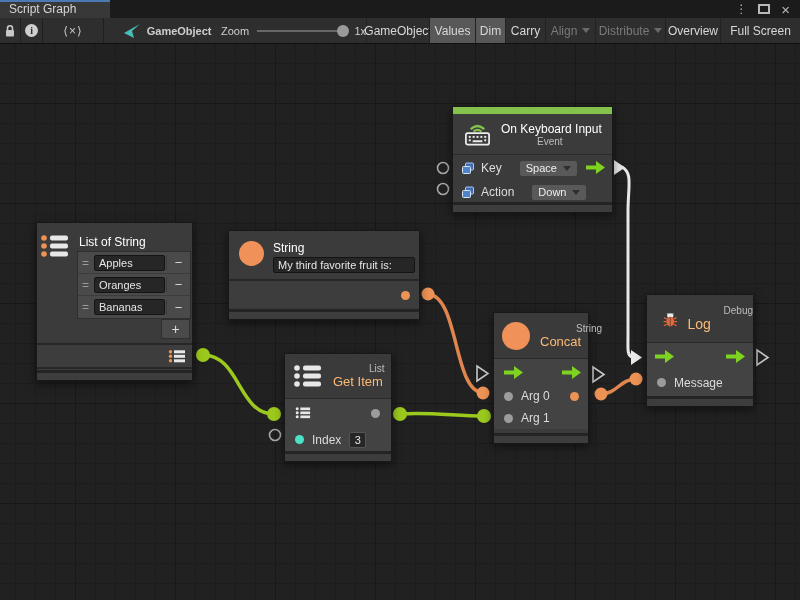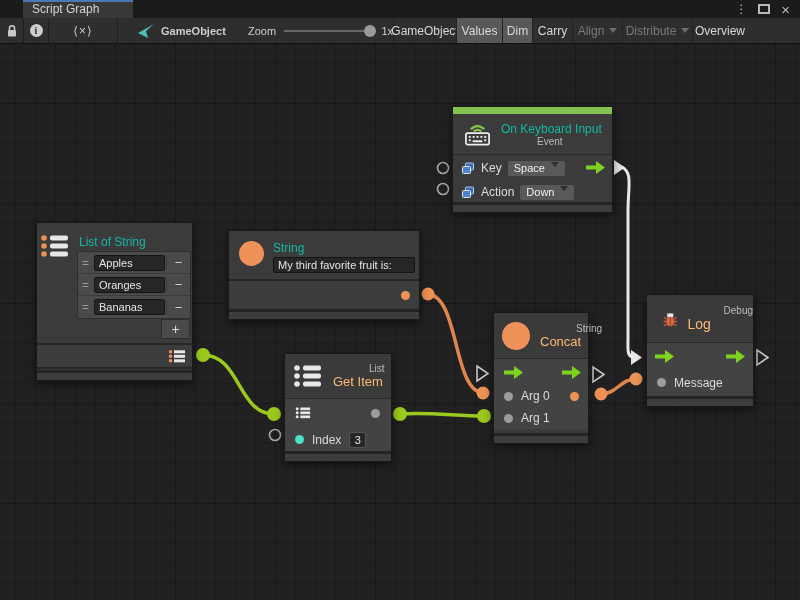--- a/index.html
+++ b/index.html
@@ -2,21 +2,21 @@
 <html><head>
 <meta charset="utf-8">
 <style>
   * { margin:0; padding:0; box-sizing:border-box; }
   html,body { width:800px; height:600px; overflow:hidden; background:#191919;
     font-family:"Liberation Sans", sans-serif; }
 
   
   .tabbar { height:18px; background:#1b1b1b; position:relative; display:flex; }
   .tab { width:110px; height:18px; background:#383838; border-top:2px solid #4a7ab5;
-    color:#d6d6d6; font-size:12px; line-height:15px; padding-left:9px; white-space:nowrap;margin-left:23px; }
+    color:#d6d6d6; font-size:12px; line-height:15px; padding-left:9px; white-space:nowrap; }
   .win-controls { position:absolute; right:10px; top:0; height:18px; display:flex;
     align-items:center; gap:11px; color:#b9b9b9; }
   .wc-menu { font-size:12px; line-height:1; }
   .wc-max { width:12px; height:10px; border:2px solid #b9b9b9; }
   .wc-close { font-size:15px; line-height:1; }
 
   
   .toolbar { height:26px; background:#2e2e2e; border-bottom:1px solid #101010;
     display:flex; align-items:stretch; color:#d8d8d8; font-size:12px; }
   .tb-cell { display:flex; align-items:center; justify-content:center;
@@ -50,31 +50,31 @@
       linear-gradient(to bottom, #1c1c1c 1px, transparent 1px),
       linear-gradient(to right, #1c1c1c 1px, transparent 1px);
     background-size:100px 100px, 100px 100px, 20px 20px, 20px 20px;
     background-position:0 59px, 75px 0, 0 19px, 15px 0; }
   .wires { position:absolute; left:0; top:0; z-index:1; }
 
   .node { position:absolute; background:#3b3b3b; border:1px solid #181818;
     box-shadow:0 3px 9px rgba(0,0,0,.5); z-index:2; color:#ddd; }
   .node-footer { position:absolute; left:0; right:0; bottom:0; height:10px;
     border-top:3px solid #242424; background:#3d3d3d; }
-  .hd-title { font-size:12px; color:#14b8a6; white-space:nowrap; }
+  .hd-title { font-size:12px; color:#ffffff; white-space:nowrap; }
   .hd-sub { font-size:10px; color:#bdbdbd; white-space:nowrap;padding-left:36px; }
   .hd-big { font-size:13px; color:#fdba74; white-space:nowrap; }
   .dot { width:9px; height:9px; border-radius:50%; flex:0 0 auto; }
   .dot-gray { background:#9c9c9c; } .dot-orange { background:#ed9355; }
   .dot-teal { background:#4ae3c8; }
   .row-label { font-size:12px; color:#dcdcdc; white-space:nowrap; }
   .field { background:#262626; border:1px solid #141414; border-radius:2px;
     color:#e6e6e6; font-size:11px; padding:1px 4px; overflow:hidden; white-space:nowrap; }
   .dd { background:#595959; border-radius:2px; font-size:11px; color:#efefef;
-    padding:1px 6px; display:flex; gap:6px; height:15px; }
+    padding:1px 6px; display:flex; align-items:center; gap:6px; height:15px;margin-left:12px; }
   .dd .caret-down { border-top-color:#2e2e2e; margin-left:0; }
 
   
   .n-kb { left:452px; top:62px; width:161px; height:107px; }
   .kb-bar { height:7px; background:#84c24d; }
   .kb-hd { display:flex; align-items:center; gap:9px; height:41px; padding-left:10px;
     border-bottom:1px solid #2a2a2a; }
   .kb-row { display:flex; align-items:center; gap:6px; height:22px; padding-left:8px;
     position:relative; margin-top:2px; }
   .kb-arrow { position:absolute; right:6px; top:4px; }
@@ -154,20 +154,21 @@
     <div class="tb-btn" style="width:40px">Carry</div>
     <div class="tb-btn disabled" style="width:50px">
       <span>Align</span>
       <span class="caret-down"></span>
     </div>
     <div class="tb-btn disabled" style="width:70px">
       <span>Distribute</span>
       <span class="caret-down"></span>
     </div>
     <div class="tb-btn" style="width:55px">Overview</div>
+    <div class="tb-btn" style="width:80px">Full Screen</div>
   </div>
 </div>
 
 <div class="canvas">
 
   <svg class="wires" width="800" height="556">
 
     <path d="M 622,123 C 633,129 628,142 628,168 L 628,292 C 628,305 627,311 632,313" stroke="#e8e8e8" stroke-width="3" fill="none"></path>
     <polygon points="614,116 614,131 625,123.5" fill="#e8e8e8"></polygon>
     <polygon points="631,306 631,321 642,313.5" fill="#e8e8e8"></polygon>

